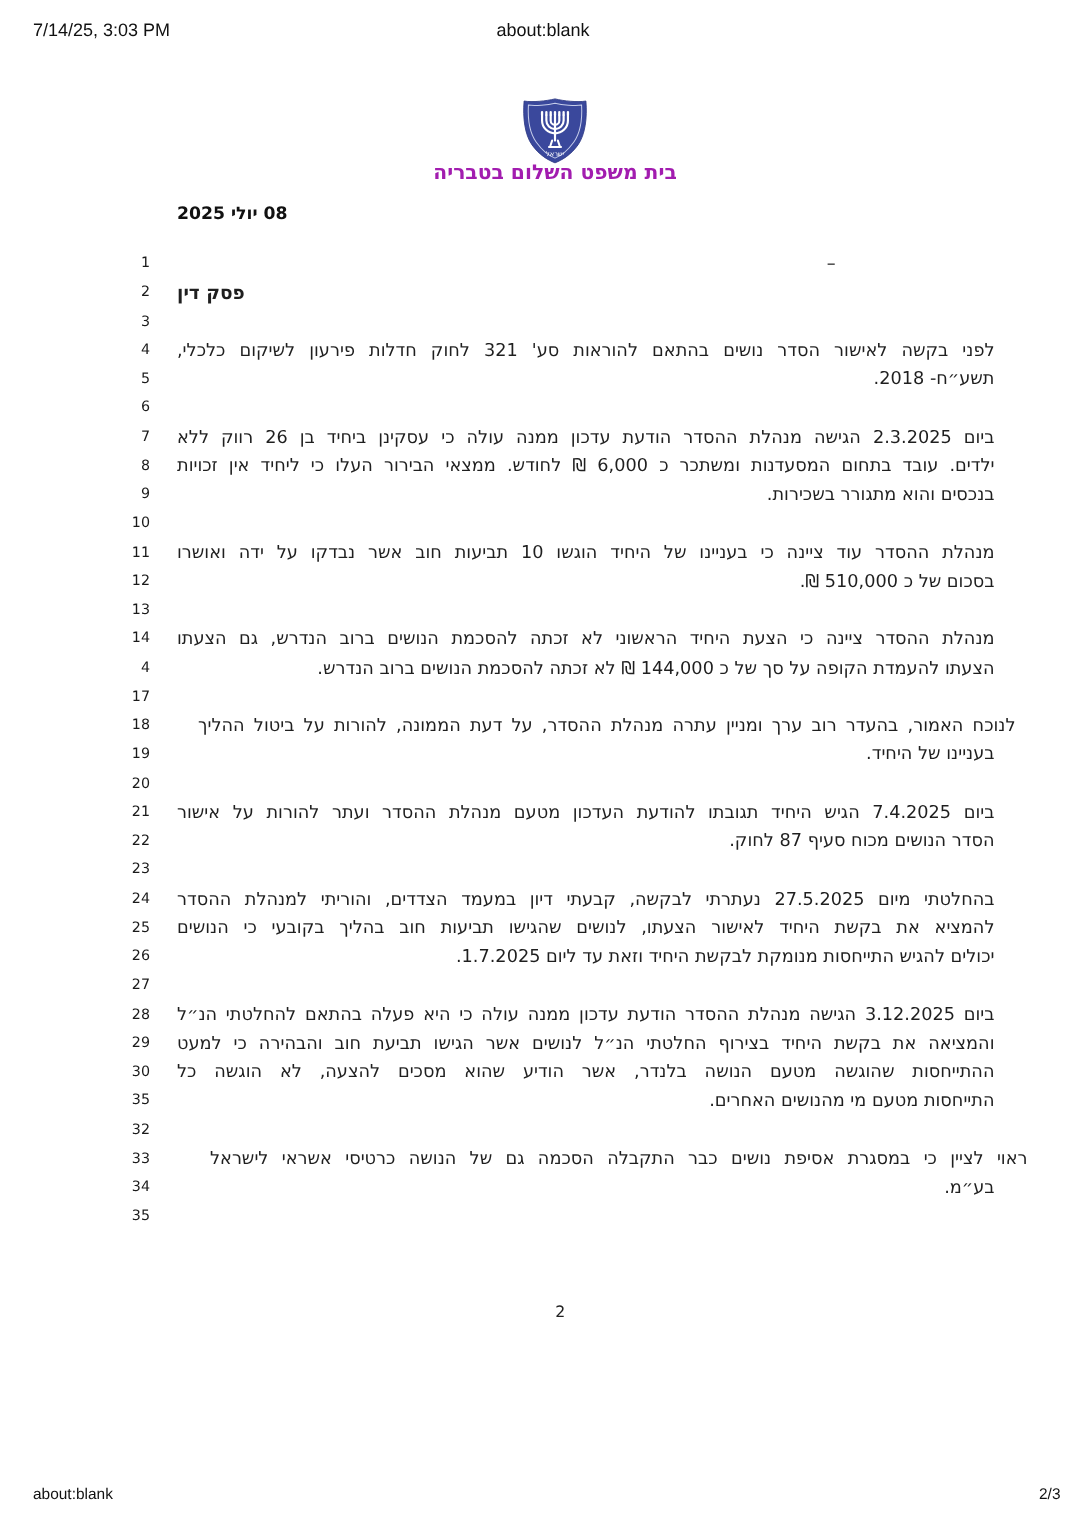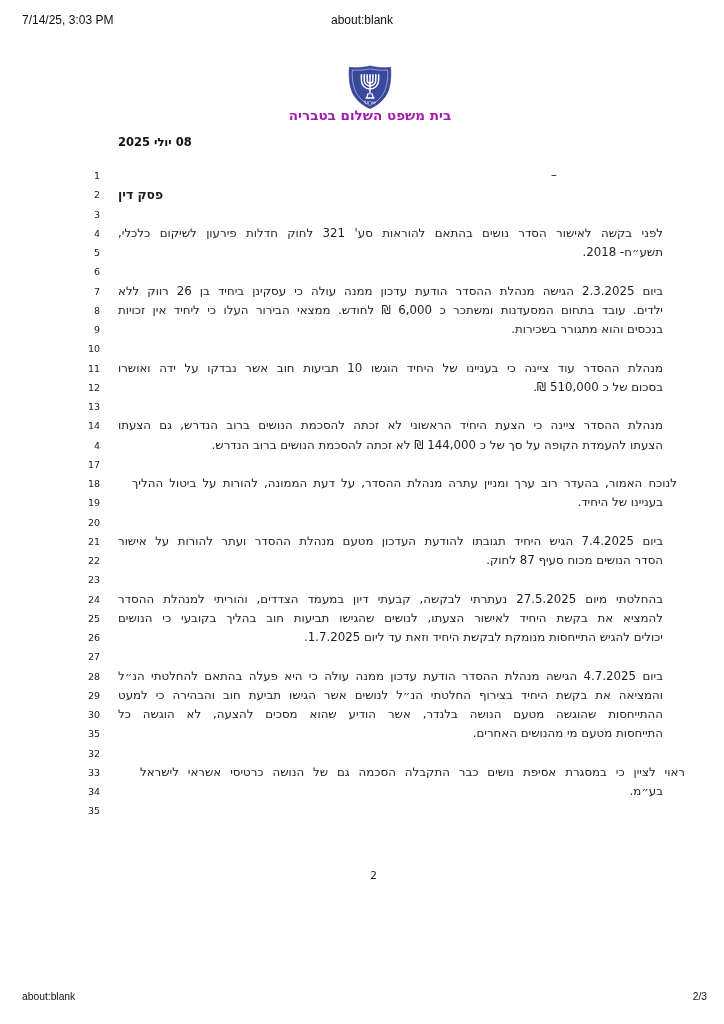--- a/index.html
+++ b/index.html
@@ -175,21 +175,21 @@
       <div class="row">
         <span class="lnum">26</span>
         <span class="ltext t-end fitted" style="font-size: 11.8px;">יכולים להגיש התייחסות מנומקת לבקשת היחיד וזאת עד ליום 1.7.2025.</span>
       </div>
       <div class="row">
         <span class="lnum">27</span>
         <span class="ltext t-blank fitted" style="font-size: 11.8px;"></span>
       </div>
       <div class="row">
         <span class="lnum">28</span>
-        <span class="ltext t-justify fitted" style="font-size: 11.8px;">ביום 4.7.2025 הגישה מנהלת ההסדר הודעת עדכון ממנה עולה כי היא פעלה בהתאם להחלטתי הנ״ל</span>
+        <span class="ltext t-justify fitted" style="font-size: 11.8px;">ביום 3.12.2025 הגישה מנהלת ההסדר הודעת עדכון ממנה עולה כי היא פעלה בהתאם להחלטתי הנ״ל</span>
       </div>
       <div class="row">
         <span class="lnum">29</span>
         <span class="ltext t-justify fitted" style="font-size: 11.8px;">והמציאה את בקשת היחיד בצירוף החלטתי הנ״ל לנושים אשר הגישו תביעת חוב והבהירה כי למעט</span>
       </div>
       <div class="row">
         <span class="lnum">30</span>
         <span class="ltext t-justify fitted" style="font-size: 11.8px;">ההתייחסות שהוגשה מטעם הנושה בלנדר, אשר הודיע שהוא מסכים להצעה, לא הוגשה כל</span>
       </div>
       <div class="row">

